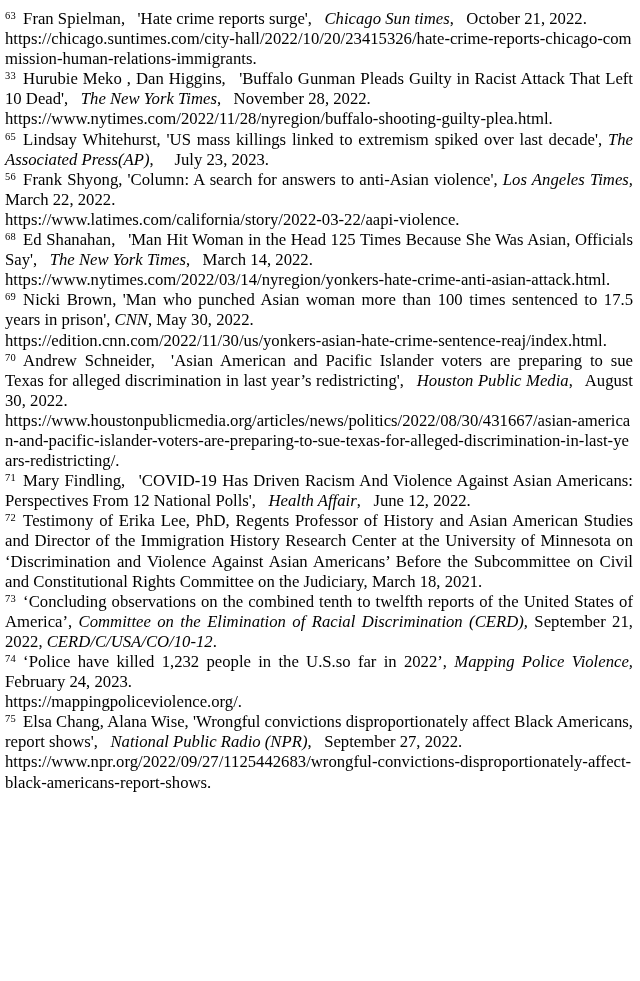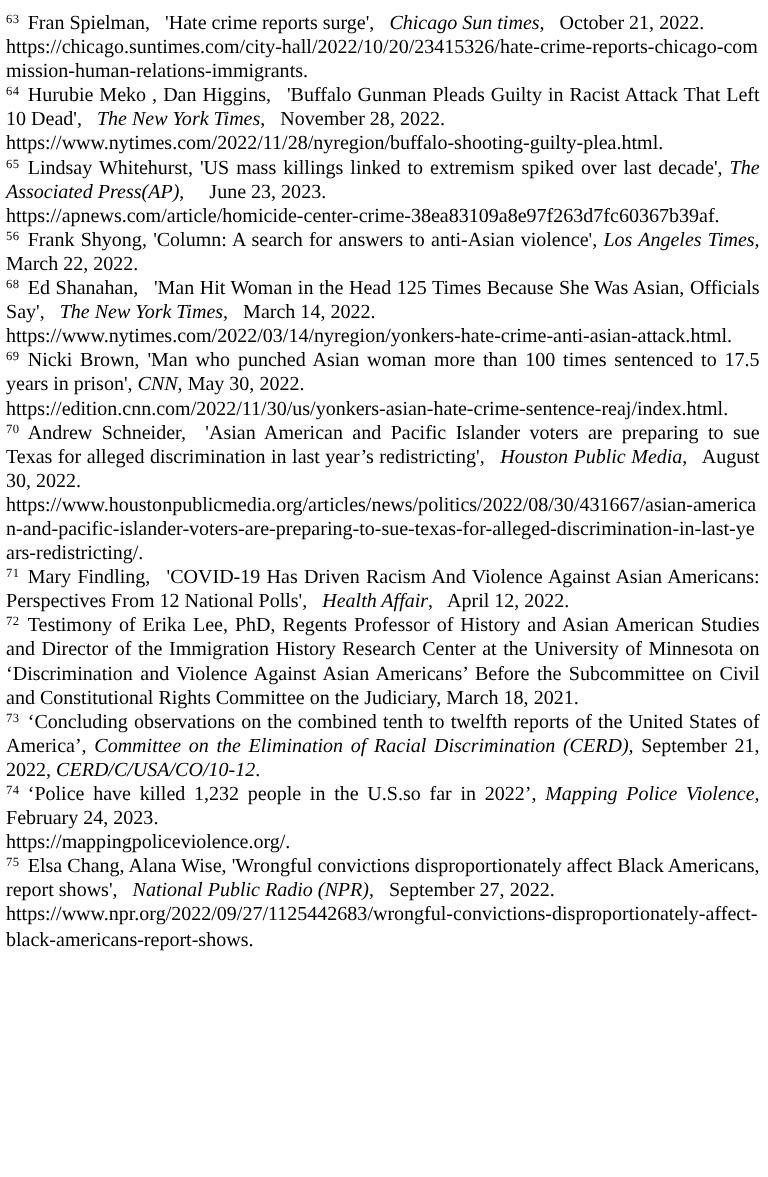--- a/index.html
+++ b/index.html
@@ -42,25 +42,25 @@
   i.fn-source {
     font-style: italic;
   }
 </style>
 </head>
 <body>
 
 <div class="page">
   <main>
       <p class="footnote"><sup class="fn-num">63</sup><span>Fran Spielman,  'Hate crime reports surge',  </span><i class="fn-source">Chicago Sun times</i><span>,  October 21, 2022.</span><br><span class="fn-url">https://chicago.suntimes.com/city-hall/2022/10/20/23415326/hate-crime-reports-chicago-commission-human-relations-immigrants.</span></p>
-      <p class="footnote"><sup class="fn-num">64</sup><span>Hurubie Meko , Dan Higgins,  'Buffalo Gunman Pleads Guilty in Racist Attack That Left 10 Dead',  </span><i class="fn-source">The New York Times</i><span>,  November 28, 2022.</span><br><span class="fn-url">https://www.nytimes.com/2022/11/28/nyregion/buffalo-shooting-guilty-plea.html.</span></p>
-      <p class="footnote"><sup class="fn-num">65</sup><span>Lindsay Whitehurst, 'US mass killings linked to extremism spiked over last decade', </span><i class="fn-source">The Associated Press(AP)</i><span>,   June 23, 2023.</span><br><span class="fn-url">https://apnews.com/article/homicide-center-crime-38ea83109a8e97f263d7fc60367b39af.</span></p>
-      <p class="footnote"><sup class="fn-num">56</sup><span>Frank Shyong, 'Column: A search for answers to anti-Asian violence', </span><i class="fn-source">Los Angeles Times,</i><span> March 22, 2022.</span><br></p>
+      <p class="footnote"><sup class="fn-num">33</sup><span>Hurubie Meko , Dan Higgins,  'Buffalo Gunman Pleads Guilty in Racist Attack That Left 10 Dead',  </span><i class="fn-source">The New York Times</i><span>,  November 28, 2022.</span><br><span class="fn-url">https://www.nytimes.com/2022/11/28/nyregion/buffalo-shooting-guilty-plea.html.</span></p>
+      <p class="footnote"><sup class="fn-num">65</sup><span>Lindsay Whitehurst, 'US mass killings linked to extremism spiked over last decade', </span><i class="fn-source">The Associated Press(AP)</i><span>,   July 23, 2023.</span><br></p>
+      <p class="footnote"><sup class="fn-num">56</sup><span>Frank Shyong, 'Column: A search for answers to anti-Asian violence', </span><i class="fn-source">Los Angeles Times,</i><span> March 22, 2022.</span><br><span class="fn-url">https://www.latimes.com/california/story/2022-03-22/aapi-violence.</span></p>
       <p class="footnote"><sup class="fn-num">68</sup><span>Ed Shanahan,  'Man Hit Woman in the Head 125 Times Because She Was Asian, Officials Say',  </span><i class="fn-source">The New York Times</i><span>,  March 14, 2022.</span><br><span class="fn-url">https://www.nytimes.com/2022/03/14/nyregion/yonkers-hate-crime-anti-asian-attack.html.</span></p>
       <p class="footnote"><sup class="fn-num">69</sup><span>Nicki Brown, 'Man who punched Asian woman more than 100 times sentenced to 17.5 years in prison', </span><i class="fn-source">CNN</i><span>, May 30, 2022.</span><br><span class="fn-url">https://edition.cnn.com/2022/11/30/us/yonkers-asian-hate-crime-sentence-reaj/index.html.</span></p>
       <p class="footnote"><sup class="fn-num">70</sup><span>Andrew Schneider,  'Asian American and Pacific Islander voters are preparing to sue Texas for alleged discrimination in last year’s redistricting',  </span><i class="fn-source">Houston Public Media</i><span>,  August 30, 2022.</span><br><span class="fn-url">https://www.houstonpublicmedia.org/articles/news/politics/2022/08/30/431667/asian-american-and-pacific-islander-voters-are-preparing-to-sue-texas-for-alleged-discrimination-in-last-years-redistricting/.</span></p>
-      <p class="footnote"><sup class="fn-num">71</sup><span>Mary Findling,  'COVID-19 Has Driven Racism And Violence Against Asian Americans: Perspectives From 12 National Polls',  </span><i class="fn-source">Health Affair</i><span>,  April 12, 2022.</span><br></p>
+      <p class="footnote"><sup class="fn-num">71</sup><span>Mary Findling,  'COVID-19 Has Driven Racism And Violence Against Asian Americans: Perspectives From 12 National Polls',  </span><i class="fn-source">Health Affair</i><span>,  June 12, 2022.</span><br></p>
       <p class="footnote"><sup class="fn-num">72</sup><span>Testimony of Erika Lee, PhD, Regents Professor of History and Asian American Studies and Director of the Immigration History Research Center at the University of Minnesota on ‘Discrimination and Violence Against Asian Americans’ Before the Subcommittee on Civil and Constitutional Rights Committee on the Judiciary, March 18, 2021.</span></p>
       <p class="footnote"><sup class="fn-num">73</sup><span>‘Concluding observations on the combined tenth to twelfth reports of the United States of America’, </span><i class="fn-source">Committee on the Elimination of Racial Discrimination (CERD),</i><span> September 21, 2022, </span><i class="fn-source">CERD/C/USA/CO/10-12</i><span>.</span></p>
       <p class="footnote"><sup class="fn-num">74</sup><span>‘Police have killed 1,232 people in the U.S.so far in 2022’, </span><i class="fn-source">Mapping Police Violence,</i><span> February 24, 2023.</span><br><span class="fn-url">https://mappingpoliceviolence.org/.</span></p>
       <p class="footnote"><sup class="fn-num">75</sup><span>Elsa Chang, Alana Wise, 'Wrongful convictions disproportionately affect Black Americans, report shows',  </span><i class="fn-source">National Public Radio (NPR)</i><span>,  September 27, 2022.</span><br><span class="fn-url">https://www.npr.org/2022/09/27/1125442683/wrongful-convictions-disproportionately-affect-black-americans-report-shows.</span></p>
     </main>
 </div>
 
 </body></html>

